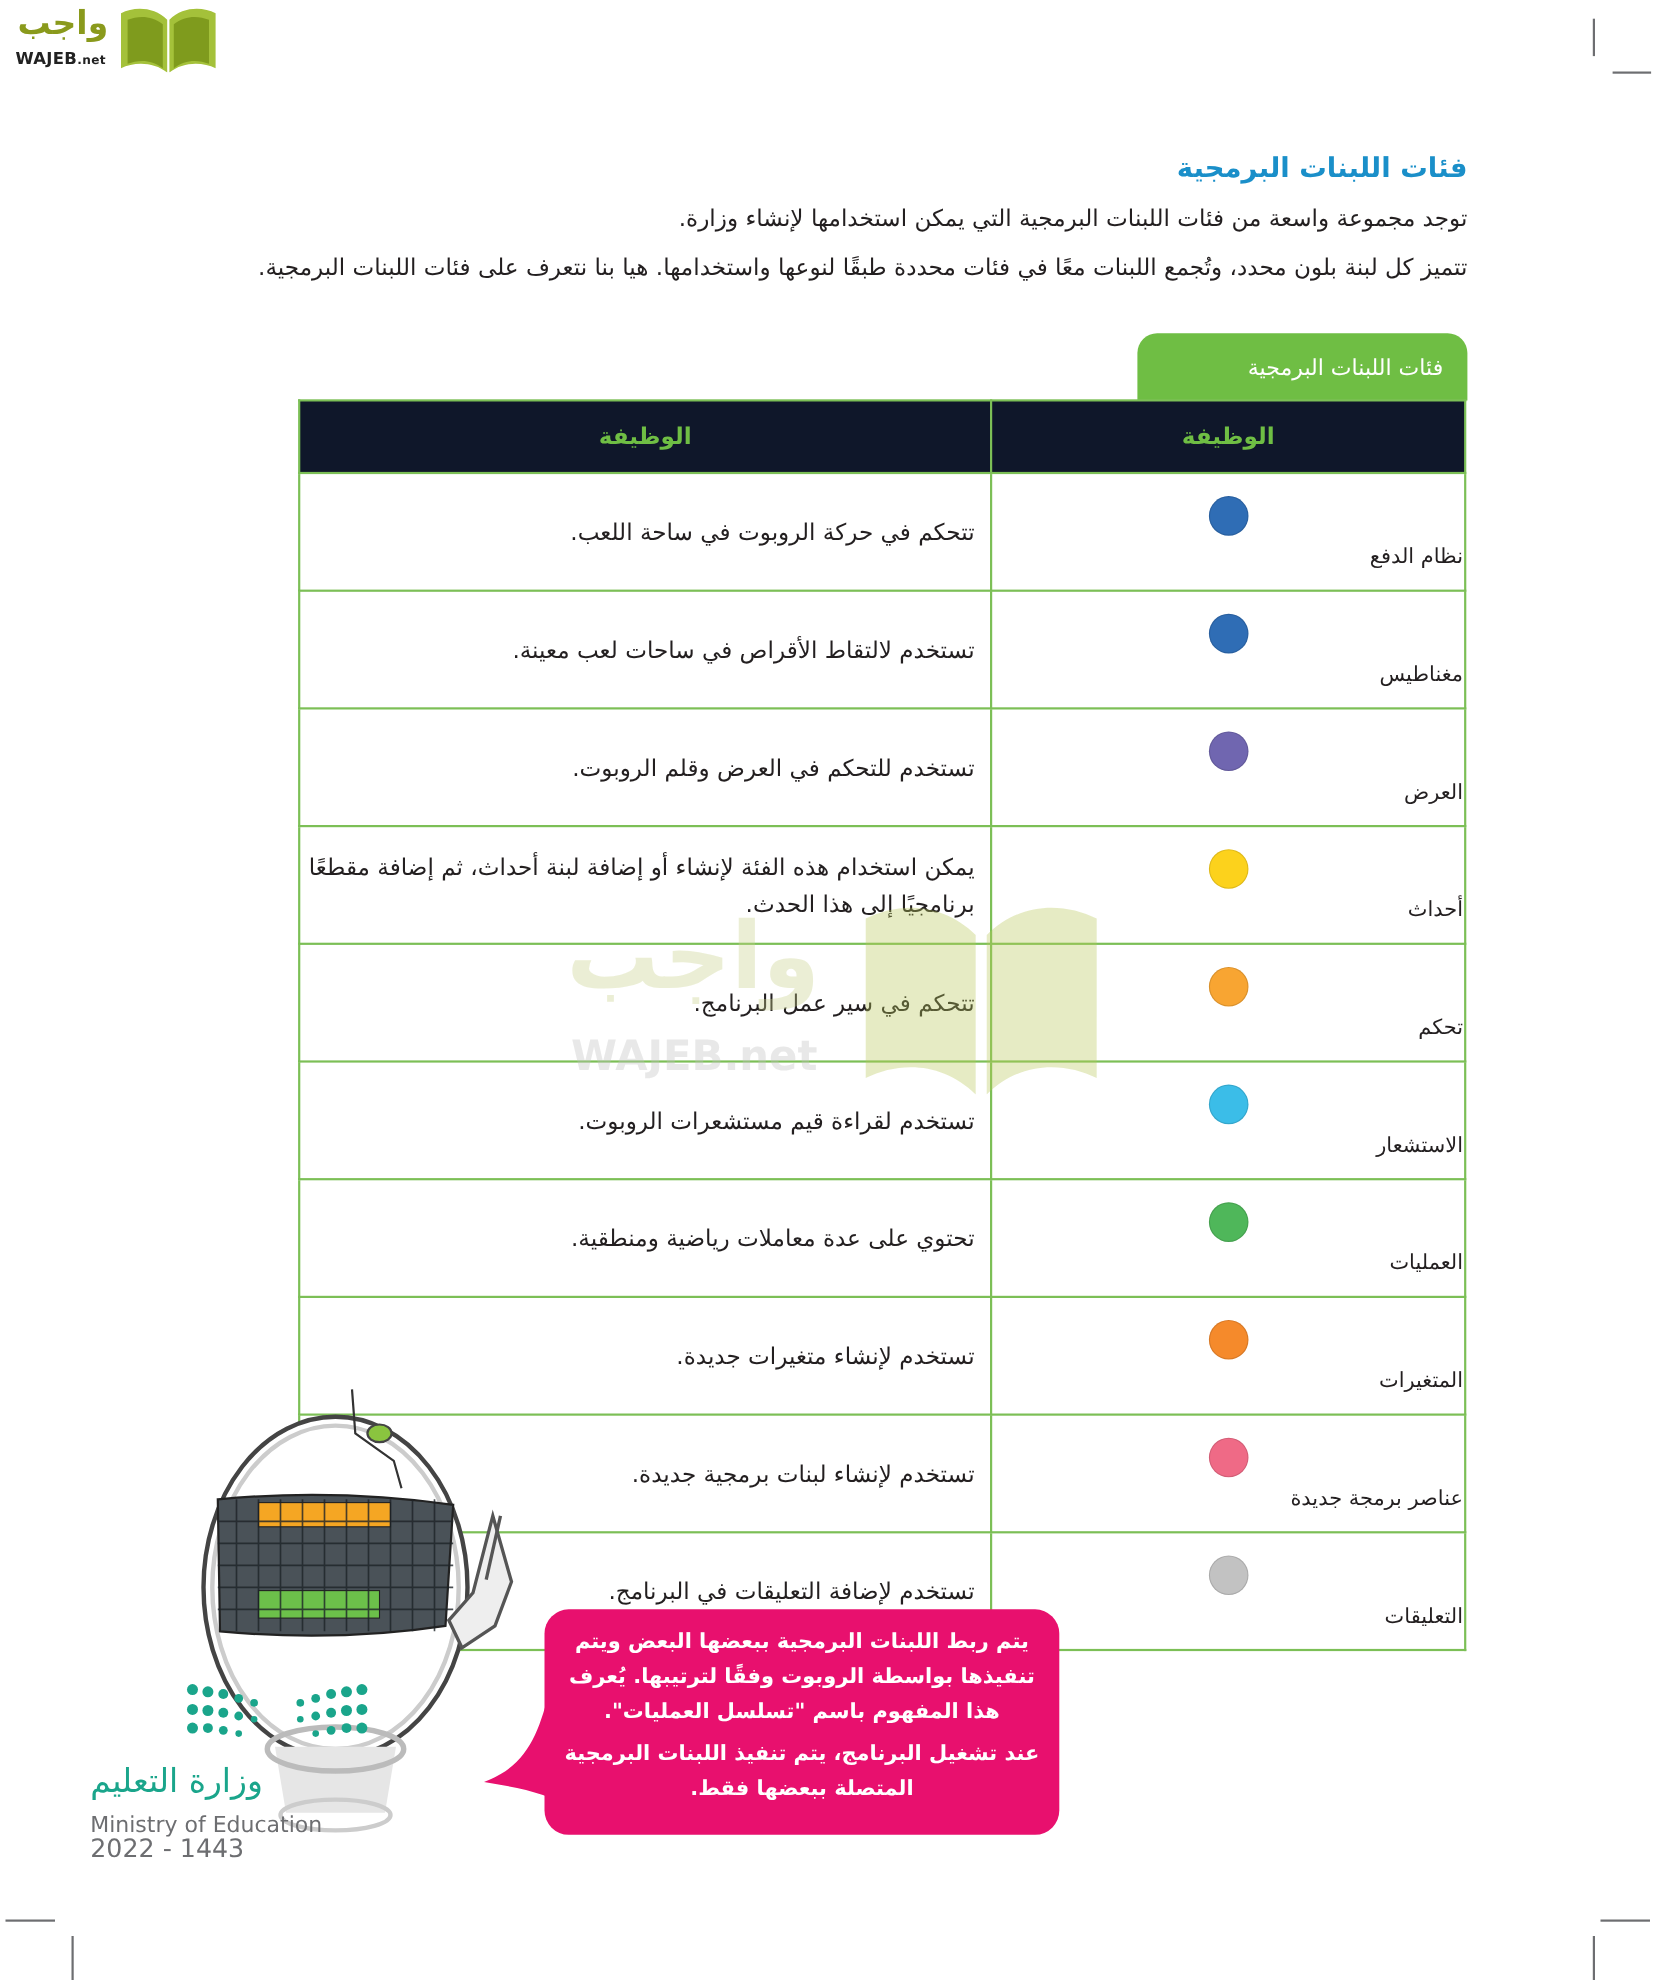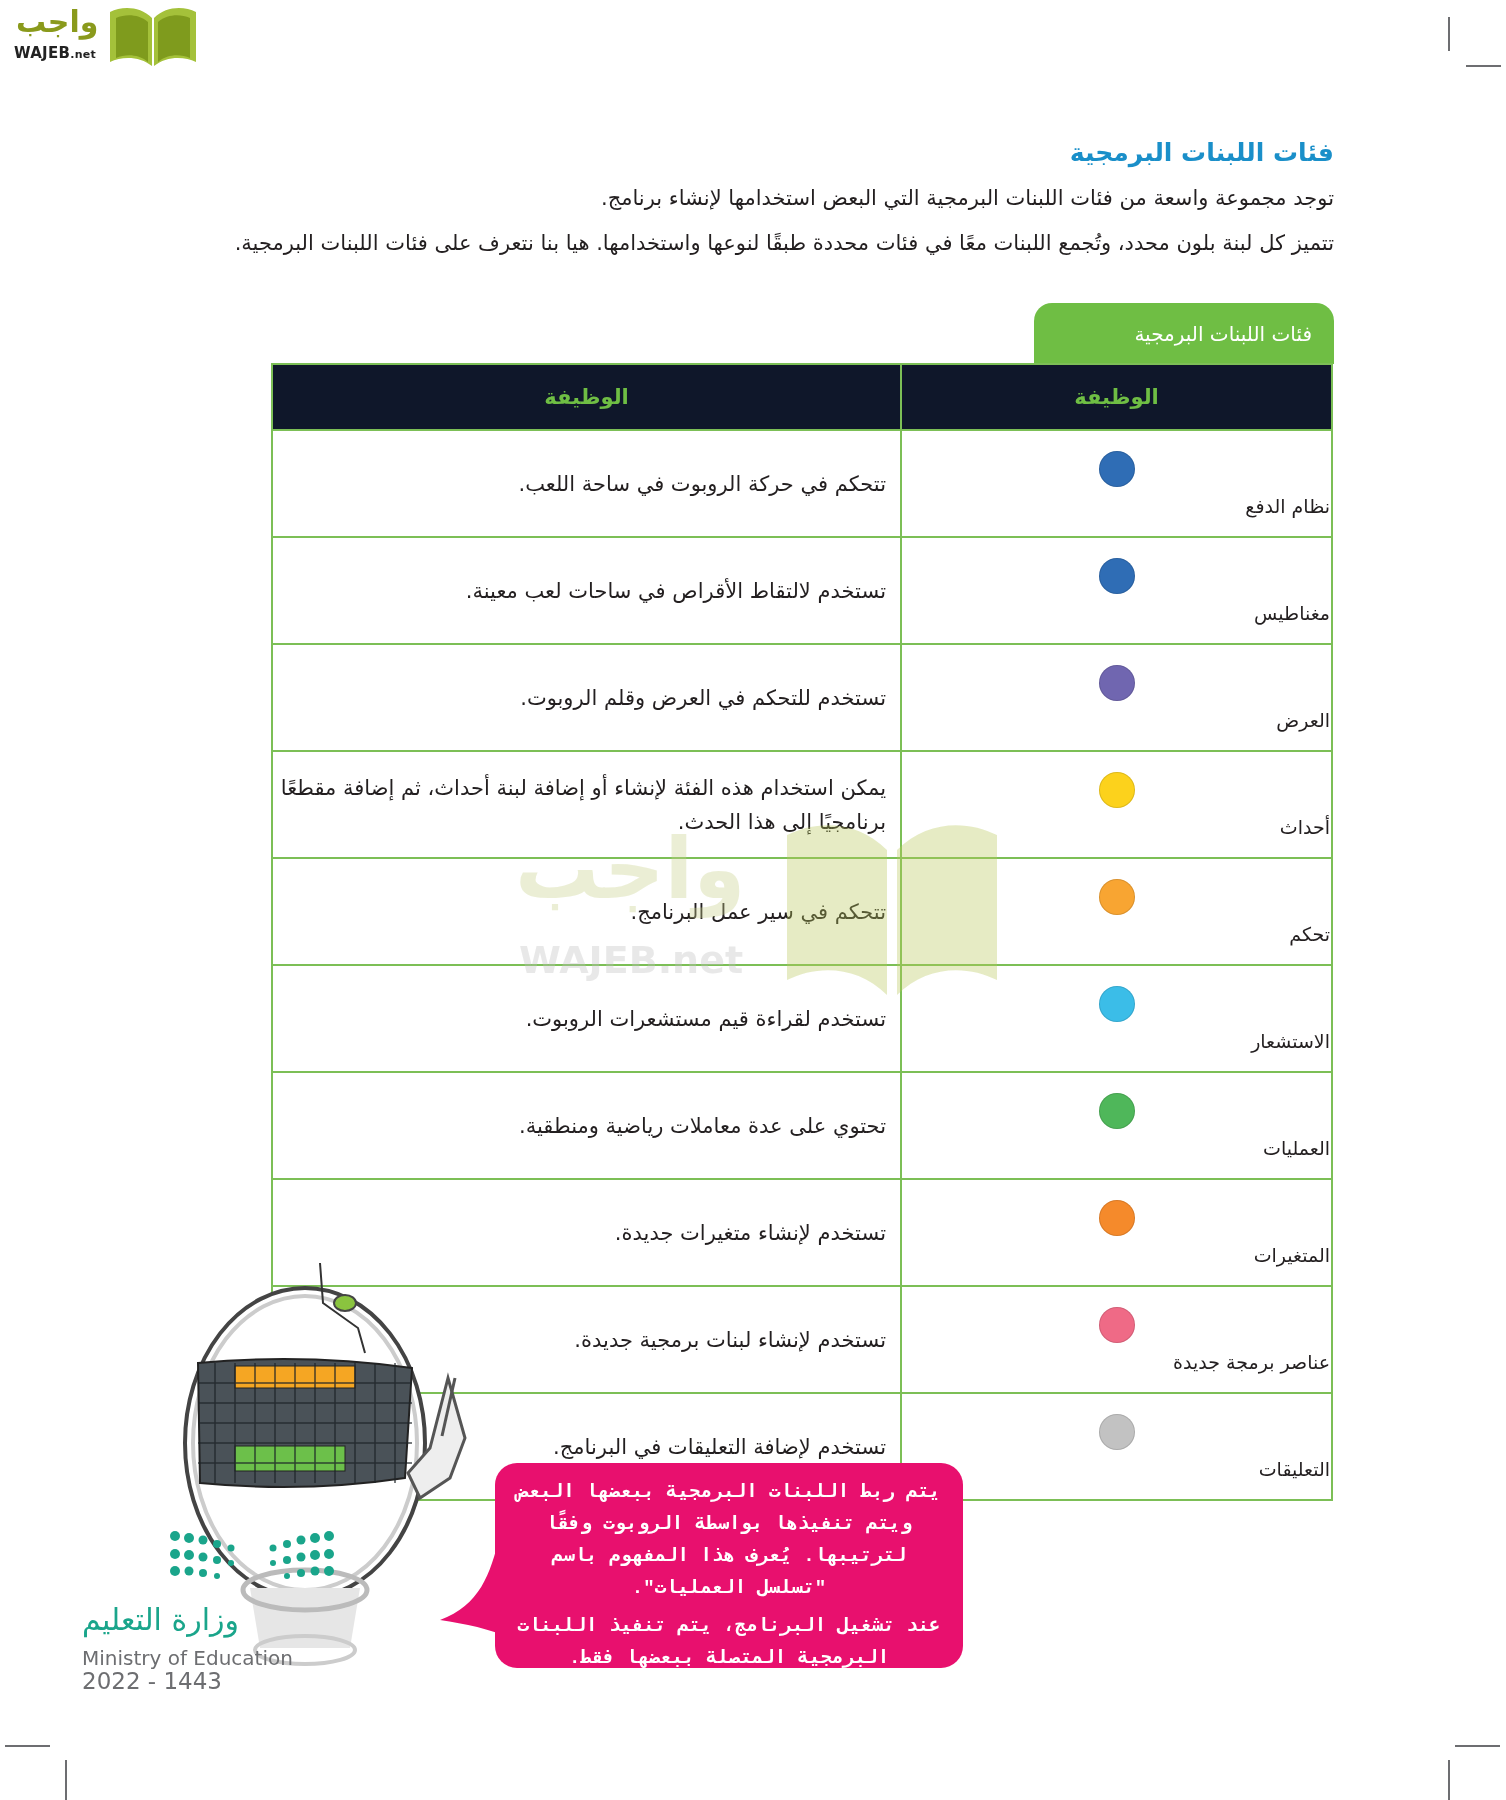--- a/index.html
+++ b/index.html
@@ -36,21 +36,21 @@
   .watermark { left:515px; top:820px; width:500px; height:180px; opacity:0.35; pointer-events:none; }
   .wm-ar { position:absolute; left:0; top:0; font-size:84px; font-weight:bold; color:#c8d18a; direction:rtl; }
   .wm-en { position:absolute; left:4px; top:118px; font-size:38px; font-weight:bold; color:#c0c0c0; }
   .wm-book { position:absolute; left:262px; top:0; width:230px; height:175px; }
 
   .robot { left:180px; top:1258px; width:310px; height:410px; }
 
   .bubble { left:495px; top:1463px; width:468px; height:205px; background:#e8106e; border-radius:22px;
             color:#fff; font-weight:bold; direction:rtl; text-align:center; font-size:19px; line-height:32px;
             box-sizing:border-box; padding:13px 18px; }
-  .bubble p { margin:0;font-family:Liberation Mono, monospace; }
+  .bubble p { margin:0; }
   .bubble p + p { margin-top:6px; }
   .bubble-tail { left:440px; top:1535px; width:80px; height:110px; }
 
   .moe { left:82px; top:1528px; width:250px; height:170px; }
   .moe-ar { position:absolute; left:0; top:74px; font-size:30px; color:#1aa58b; direction:rtl; }
   .moe-en { position:absolute; left:0; top:118px; font-size:20px; color:#6d6e71; }
   .moe-year { position:absolute; left:0; top:140px; font-size:23px; color:#6d6e71; }
 </style>
 </head>
 <body>
@@ -67,21 +67,21 @@
   <span class="logo-en"><span>WAJEB</span><small>.net</small></span>
   <svg class="logo-book" viewBox="0 0 90 60">
     <path d="M44 12 C32 0 14 0 2 6 L2 56 C14 50 32 50 44 60 Z" fill="#a4c13a"></path>
     <path d="M46 12 C58 0 76 0 88 6 L88 56 C76 50 58 50 46 60 Z" fill="#a4c13a"></path>
     <path d="M40 16 C30 8 18 8 8 12 L8 52 C18 48 30 48 40 56 Z" fill="#7f9b1d"></path>
     <path d="M50 16 C60 8 72 8 82 12 L82 52 C72 48 60 48 50 56 Z" fill="#7f9b1d"></path>
   </svg>
 </div>
 
 <div class="abs heading">فئات اللبنات البرمجية</div>
-<div class="abs para p1">توجد مجموعة واسعة من فئات اللبنات البرمجية التي البعض استخدامها لإنشاء برنامج.</div>
+<div class="abs para p1">توجد مجموعة واسعة من فئات اللبنات البرمجية التي يمكن استخدامها لإنشاء وزارة.</div>
 <div class="abs para p2">تتميز كل لبنة بلون محدد، وتُجمع اللبنات معًا في فئات محددة طبقًا لنوعها واستخدامها. هيا بنا نتعرف على فئات اللبنات البرمجية.</div>
 
 <div class="abs tab">
     <span>فئات اللبنات البرمجية</span>
   </div>
 
 <table class="cats">
   <thead>
     <tr>
       <th class="c1">الوظيفة</th>

